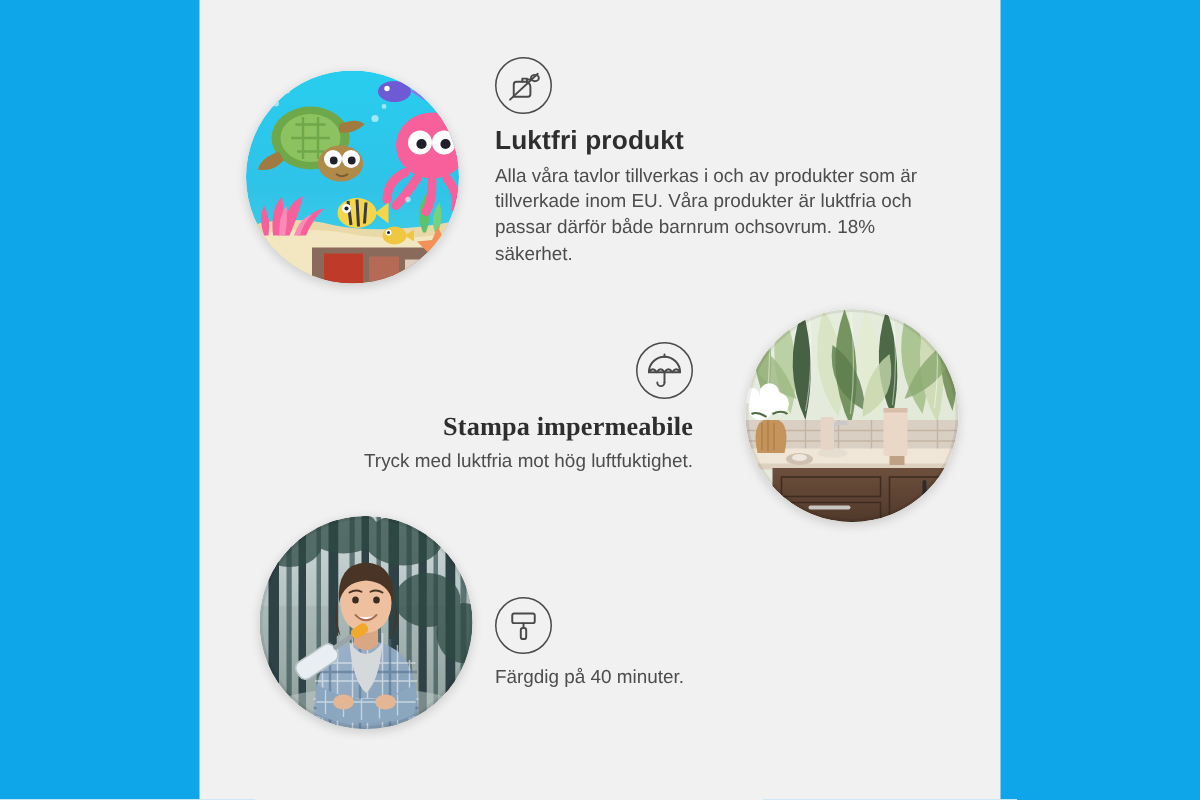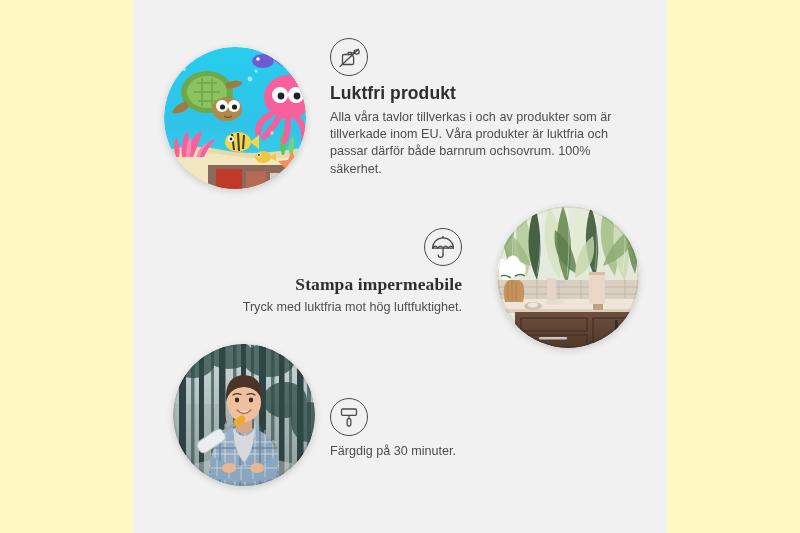--- a/index.html
+++ b/index.html
@@ -11,21 +11,21 @@
     width: 800px;
     height: 533px;
     overflow: hidden;
     font-family: "Liberation Sans", sans-serif;
   }
 
   #stage {
     position: relative;
     width: 800px;
     height: 533px;
-    background: #fef9c3;
+    background: #0ea5e9;
   }
 
   
   #panel {
     position: absolute;
     left: 133px;
     top: 0;
     width: 534px;
     height: 533px;
     background: #f1f1f1;
@@ -215,21 +215,21 @@
         <path d="M12.2 10.5 v-2.1 h3.1 v2.1"></path>
 
         <path d="M15.3 9 h3.2"></path>
 
         <ellipse cx="20.6" cy="8" rx="2.6" ry="2.1"></ellipse>
 
         <path d="M4 22.4 L22.5 5.2"></path>
       </svg>
     </div>
     <div class="feature-title">Luktfri produkt</div>
-    <div class="feature-desc">Alla våra tavlor tillverkas i och av produkter som är tillverkade inom EU. Våra produkter är luktfria och passar därför både barnrum ochsovrum. 100% säkerhet.</div>
+    <div class="feature-desc">Alla våra tavlor tillverkas i och av produkter som är tillverkade inom EU. Våra produkter är luktfria och passar därför både barnrum ochsovrum. 18% säkerhet.</div>
   </div>
 
   <div class="photo" id="photo-bathroom">
     <svg width="142" height="142" viewBox="0 0 142 142">
       <defs>
         <clipPath id="clipBA">
             <circle cx="71" cy="71" r="71"></circle>
           </clipPath>
         <linearGradient id="wall" x1="0" y1="0" x2="1" y2="1">
           <stop offset="0%" stop-color="#e9eee0"></stop>
@@ -445,16 +445,16 @@
     <div class="icon-circle">
       <svg width="26" height="26" viewBox="0 0 26 26" fill="none" stroke="#4a4a4a" stroke-width="1.3" stroke-linecap="round" stroke-linejoin="round">
 
         <rect x="5.5" y="5" width="15" height="6.4" rx="1.3"></rect>
 
         <path d="M13 11.4 v3.2"></path>
 
         <rect x="11.2" y="14.6" width="3.6" height="7.4" rx="1.4"></rect>
       </svg>
     </div>
-    <div class="feature-desc">Färgdig på 30 minuter.</div>
+    <div class="feature-desc">Färgdig på 40 minuter.</div>
   </div>
 
 </div>
 
 </body></html>

